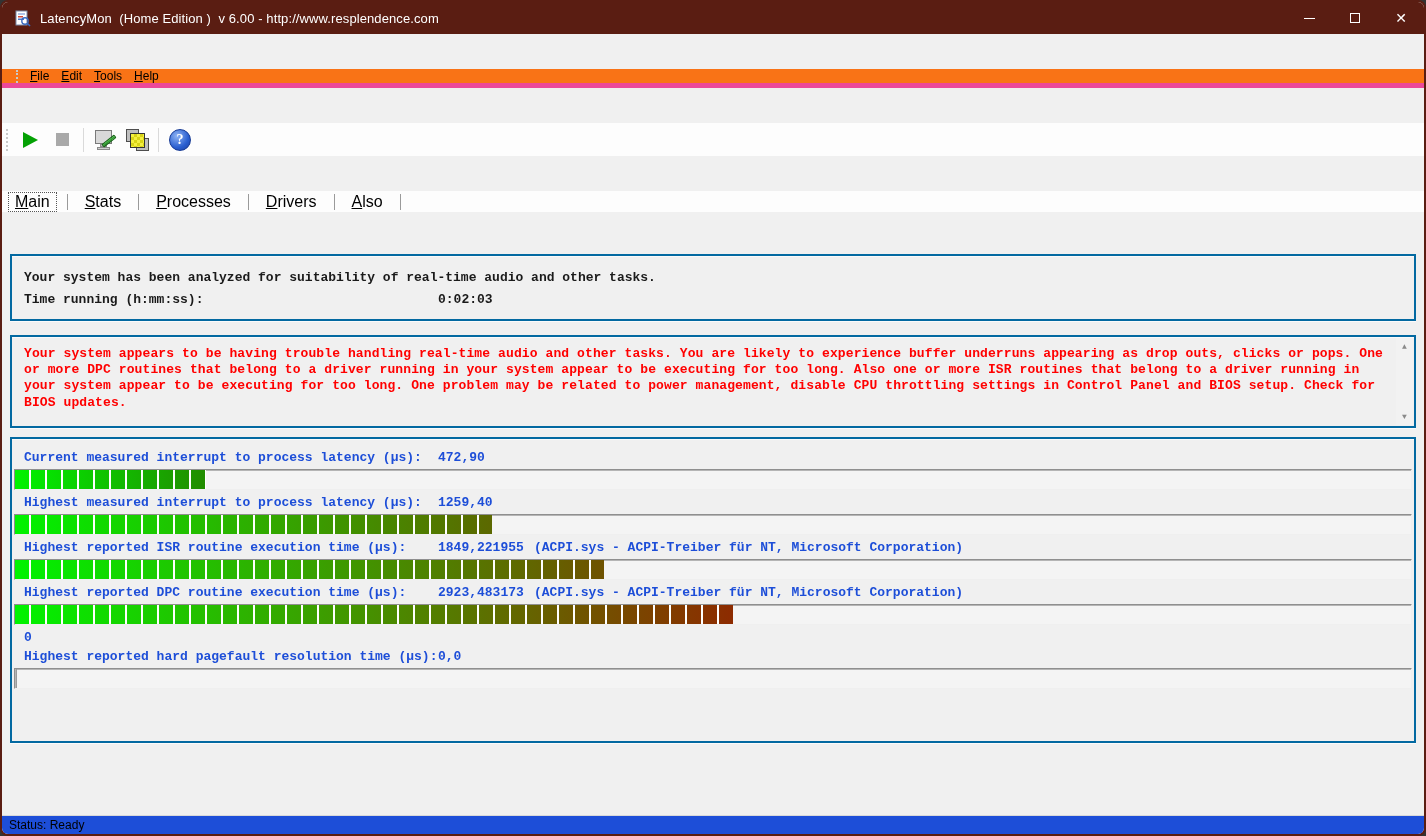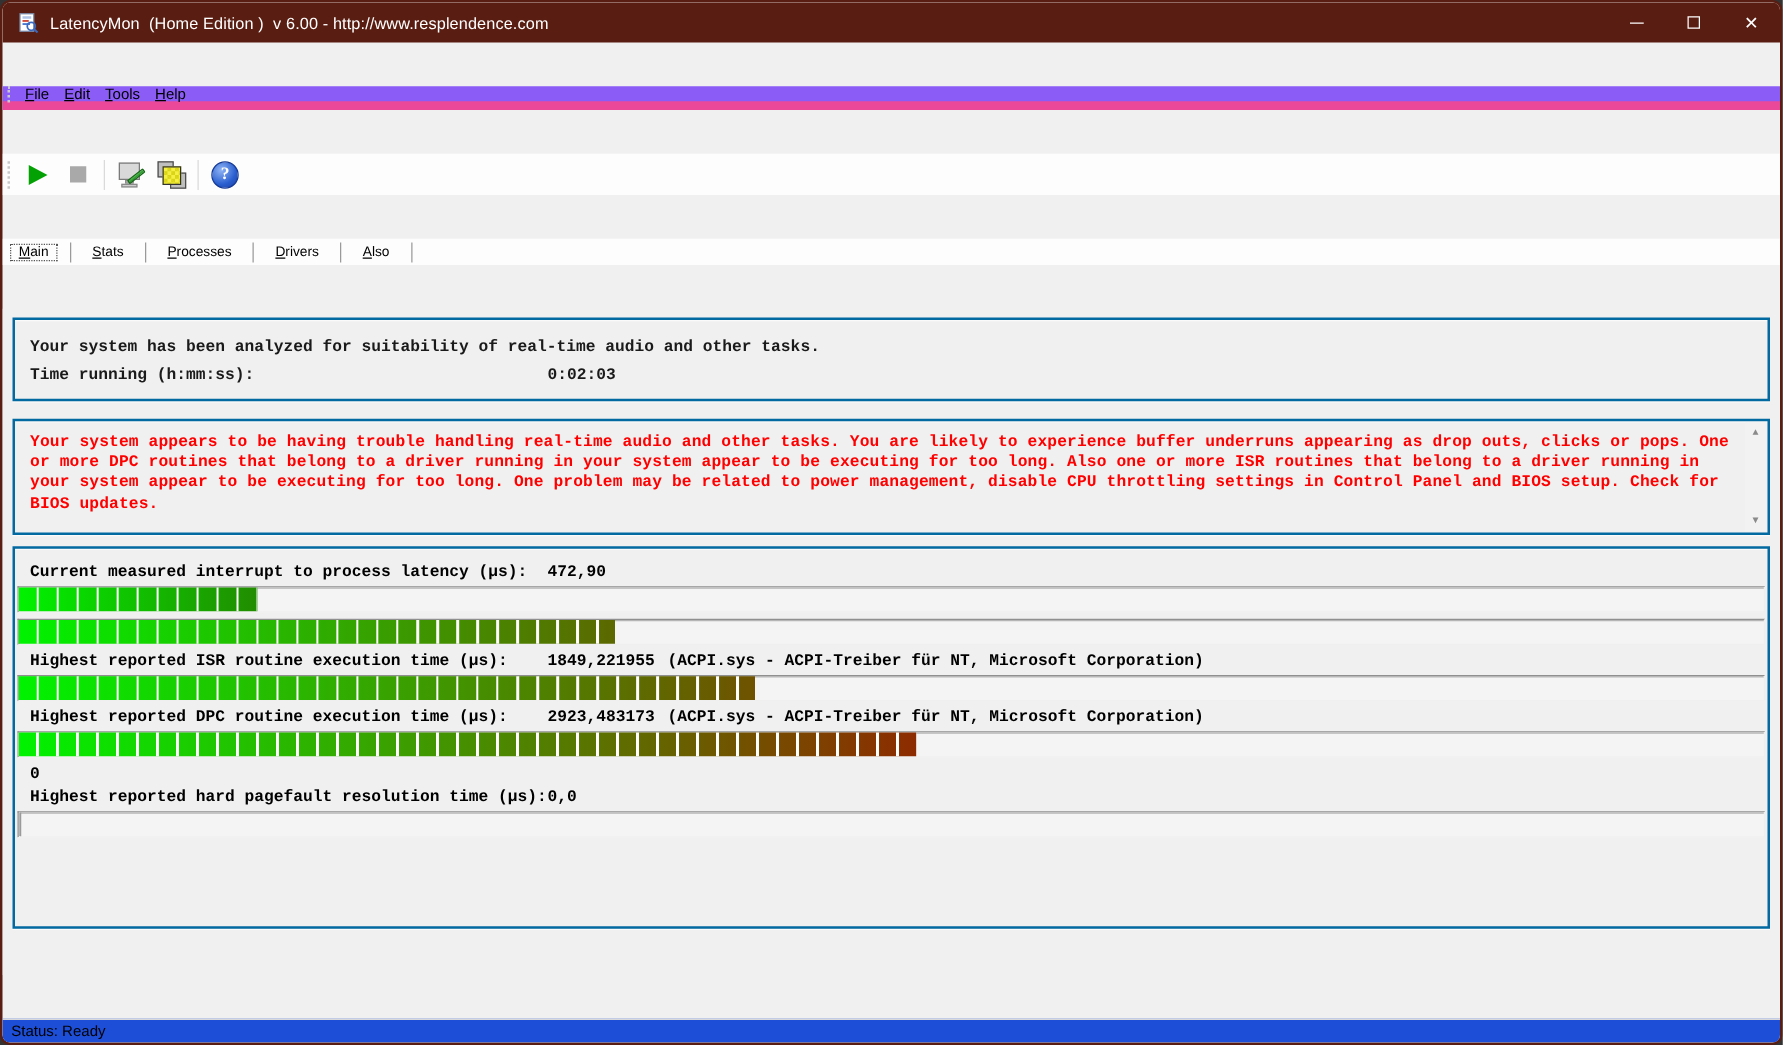--- a/index.html
+++ b/index.html
@@ -16,22 +16,22 @@
   }
   .app-icon { width:17px; height:17px; margin:0 9px 0 12px; flex-shrink:0; }
   .title-text { font-size:13px; white-space:pre; letter-spacing:0.1px; }
   .caption-buttons { margin-left:auto; display:flex; height:100%; }
   .caption-btn { width:46px; height:100%; display:flex; align-items:center; justify-content:center; color:#fff; font-size:13px; }
   .max-glyph { width:10px; height:10px; border:1px solid #fff; display:inline-block; }
   .min-glyph { width:11px; height:1px; background:#fff; display:inline-block; }
   .close-glyph { font-size:14px; line-height:1; }
   
   .menubar {
-    height:19px; background:#8b5cf6; display:flex; align-items:center; flex-shrink:0;
-    border-bottom:7px solid #ec4899; padding-left:2px;
+    height:19px; background:#f97316; display:flex; align-items:center; flex-shrink:0;
+    border-bottom:5px solid #ec4899; padding-left:12px;
   }
   .gripper { border-left:2px dotted #c9c9c9; height:13px; margin:0 6px 0 2px; }
   .menu-item { font-size:12px; color:#000; padding:2px 6px; display:inline-block; }
   .u::first-letter { text-decoration: underline; }
   
   .toolbar {
     height:33px; background:#fdfdfd; display:flex; align-items:center; flex-shrink:0; padding-left:2px;
   }
   .toolbar .gripper { height:22px; }
   .tool-btn { width:30px; height:28px; display:flex; align-items:center; justify-content:center; margin:0 1px; }
@@ -57,37 +57,37 @@
   }
   .help-glyph {
     width:22px; height:22px; border-radius:50%;
     background:radial-gradient(circle at 35% 30%, #8fb4f4, #2a5fd0 60%, #1c3f9e);
     border:1px solid #163a96; color:#fff; font-weight:bold; font-size:14px;
     display:flex; align-items:center; justify-content:center;
     font-family:"Liberation Serif", serif;
   }
   
   .tabrow { height:21px; background:#fdfdfd; display:flex; align-items:center; flex-shrink:0; padding-left:4px; }
-  .tab { font-size:11px; padding:1px 7px; display:inline-block; margin:0 2px; }
+  .tab { font-size:16px; padding:1px 7px; display:inline-block; margin:0 2px; }
   .tab.selected { border:1px dotted #555; padding:0 6px; }
   .tab-sep { width:1px; height:16px; background:#9a9a9a; margin:0 8px; }
   
   .content { flex:1; background:#f0f0f0; padding:7px 8px 0 8px; overflow:hidden;
              font-family:"Liberation Mono","DejaVu Sans Mono",monospace; font-weight:bold; }
   .panel { background:#f0f0f0; border:2px solid #0369a1; box-shadow:inset 0 1px 0 #fafafa, 0 1px 0 #fbfbfb; }
   .panel-report { height:67px; padding:11px 12px; font-size:13px; line-height:22px; color:#1a1a1a; }
   .report-row { display:flex; }
   .report-label { width:414px; flex-shrink:0; }
   .panel-warning { height:93px; margin-top:14px; position:relative; padding:9px 30px 0 12px; }
   .warning-text { color:#ff0000; font-size:13px; line-height:16.2px; letter-spacing:0.1px; }
   .vscroll { position:absolute; top:1px; right:1px; bottom:1px; width:17px; background:#f2f2f2; }
   .vscroll .arrow { position:absolute; left:0; width:17px; height:17px; display:flex; align-items:center; justify-content:center; font-size:8px; color:#8a8a8a; }
   .vscroll .arrow.up { top:0; }
   .vscroll .arrow.down { bottom:0; }
-  .panel-stats { height:306px; margin-top:9px; padding:8px 2px 0 2px; font-size:13px; color:#000000; }
+  .panel-stats { height:306px; margin-top:9px; padding:8px 2px 0 2px; font-size:13px; color:#1d4ed8; }
   .stat-label-row { display:flex; margin:3px 0 4px 10px; white-space:pre; }
   .stat-label { width:414px; flex-shrink:0; }
   .stat-value { min-width:96px; }
   .stat-extra { }
   .bar-track {
     height:21px; margin:0 0 5px 0; background:#f4f4f4;
     border:1px solid; border-color:#8f8f8f #efefef #efefef #8f8f8f;
     box-shadow:inset 1px 1px 0 #b5b5b5;
   }
   .bar-fill { height:100%; }
@@ -197,20 +197,25 @@
 
       <div class="stat-label-row">
         <span class="stat-label">Current measured interrupt to process latency (µs):</span>
         <span class="stat-value">472,90</span>
         <span class="stat-extra"></span>
       </div>
       <div class="bar-track">
         <div class="bar-fill" style="width: 13.7%; background-image: repeating-linear-gradient(to right, rgba(0, 0, 0, 0) 0px, rgba(0, 0, 0, 0) 14px, rgb(255, 255, 255) 14px, rgb(255, 255, 255) 16px), linear-gradient(to right, rgb(0, 243, 0), rgb(33, 140, 0));"></div>
       </div>
 
+      <div class="stat-label-row">
+        <span class="stat-label">Highest measured interrupt to process latency (µs):</span>
+        <span class="stat-value">1259,40</span>
+        <span class="stat-extra"></span>
+      </div>
       <div class="bar-track">
         <div class="bar-fill" style="width: 34.2%; background-image: repeating-linear-gradient(to right, rgba(0, 0, 0, 0) 0px, rgba(0, 0, 0, 0) 14px, rgb(255, 255, 255) 14px, rgb(255, 255, 255) 16px), linear-gradient(to right, rgb(0, 243, 0), rgb(92, 104, 0));"></div>
       </div>
 
       <div class="stat-label-row">
         <span class="stat-label">Highest reported ISR routine execution time (µs):</span>
         <span class="stat-value">1849,221955</span>
         <span class="stat-extra">(ACPI.sys - ACPI-Treiber für NT, Microsoft Corporation)</span>
       </div>
       <div class="bar-track">

